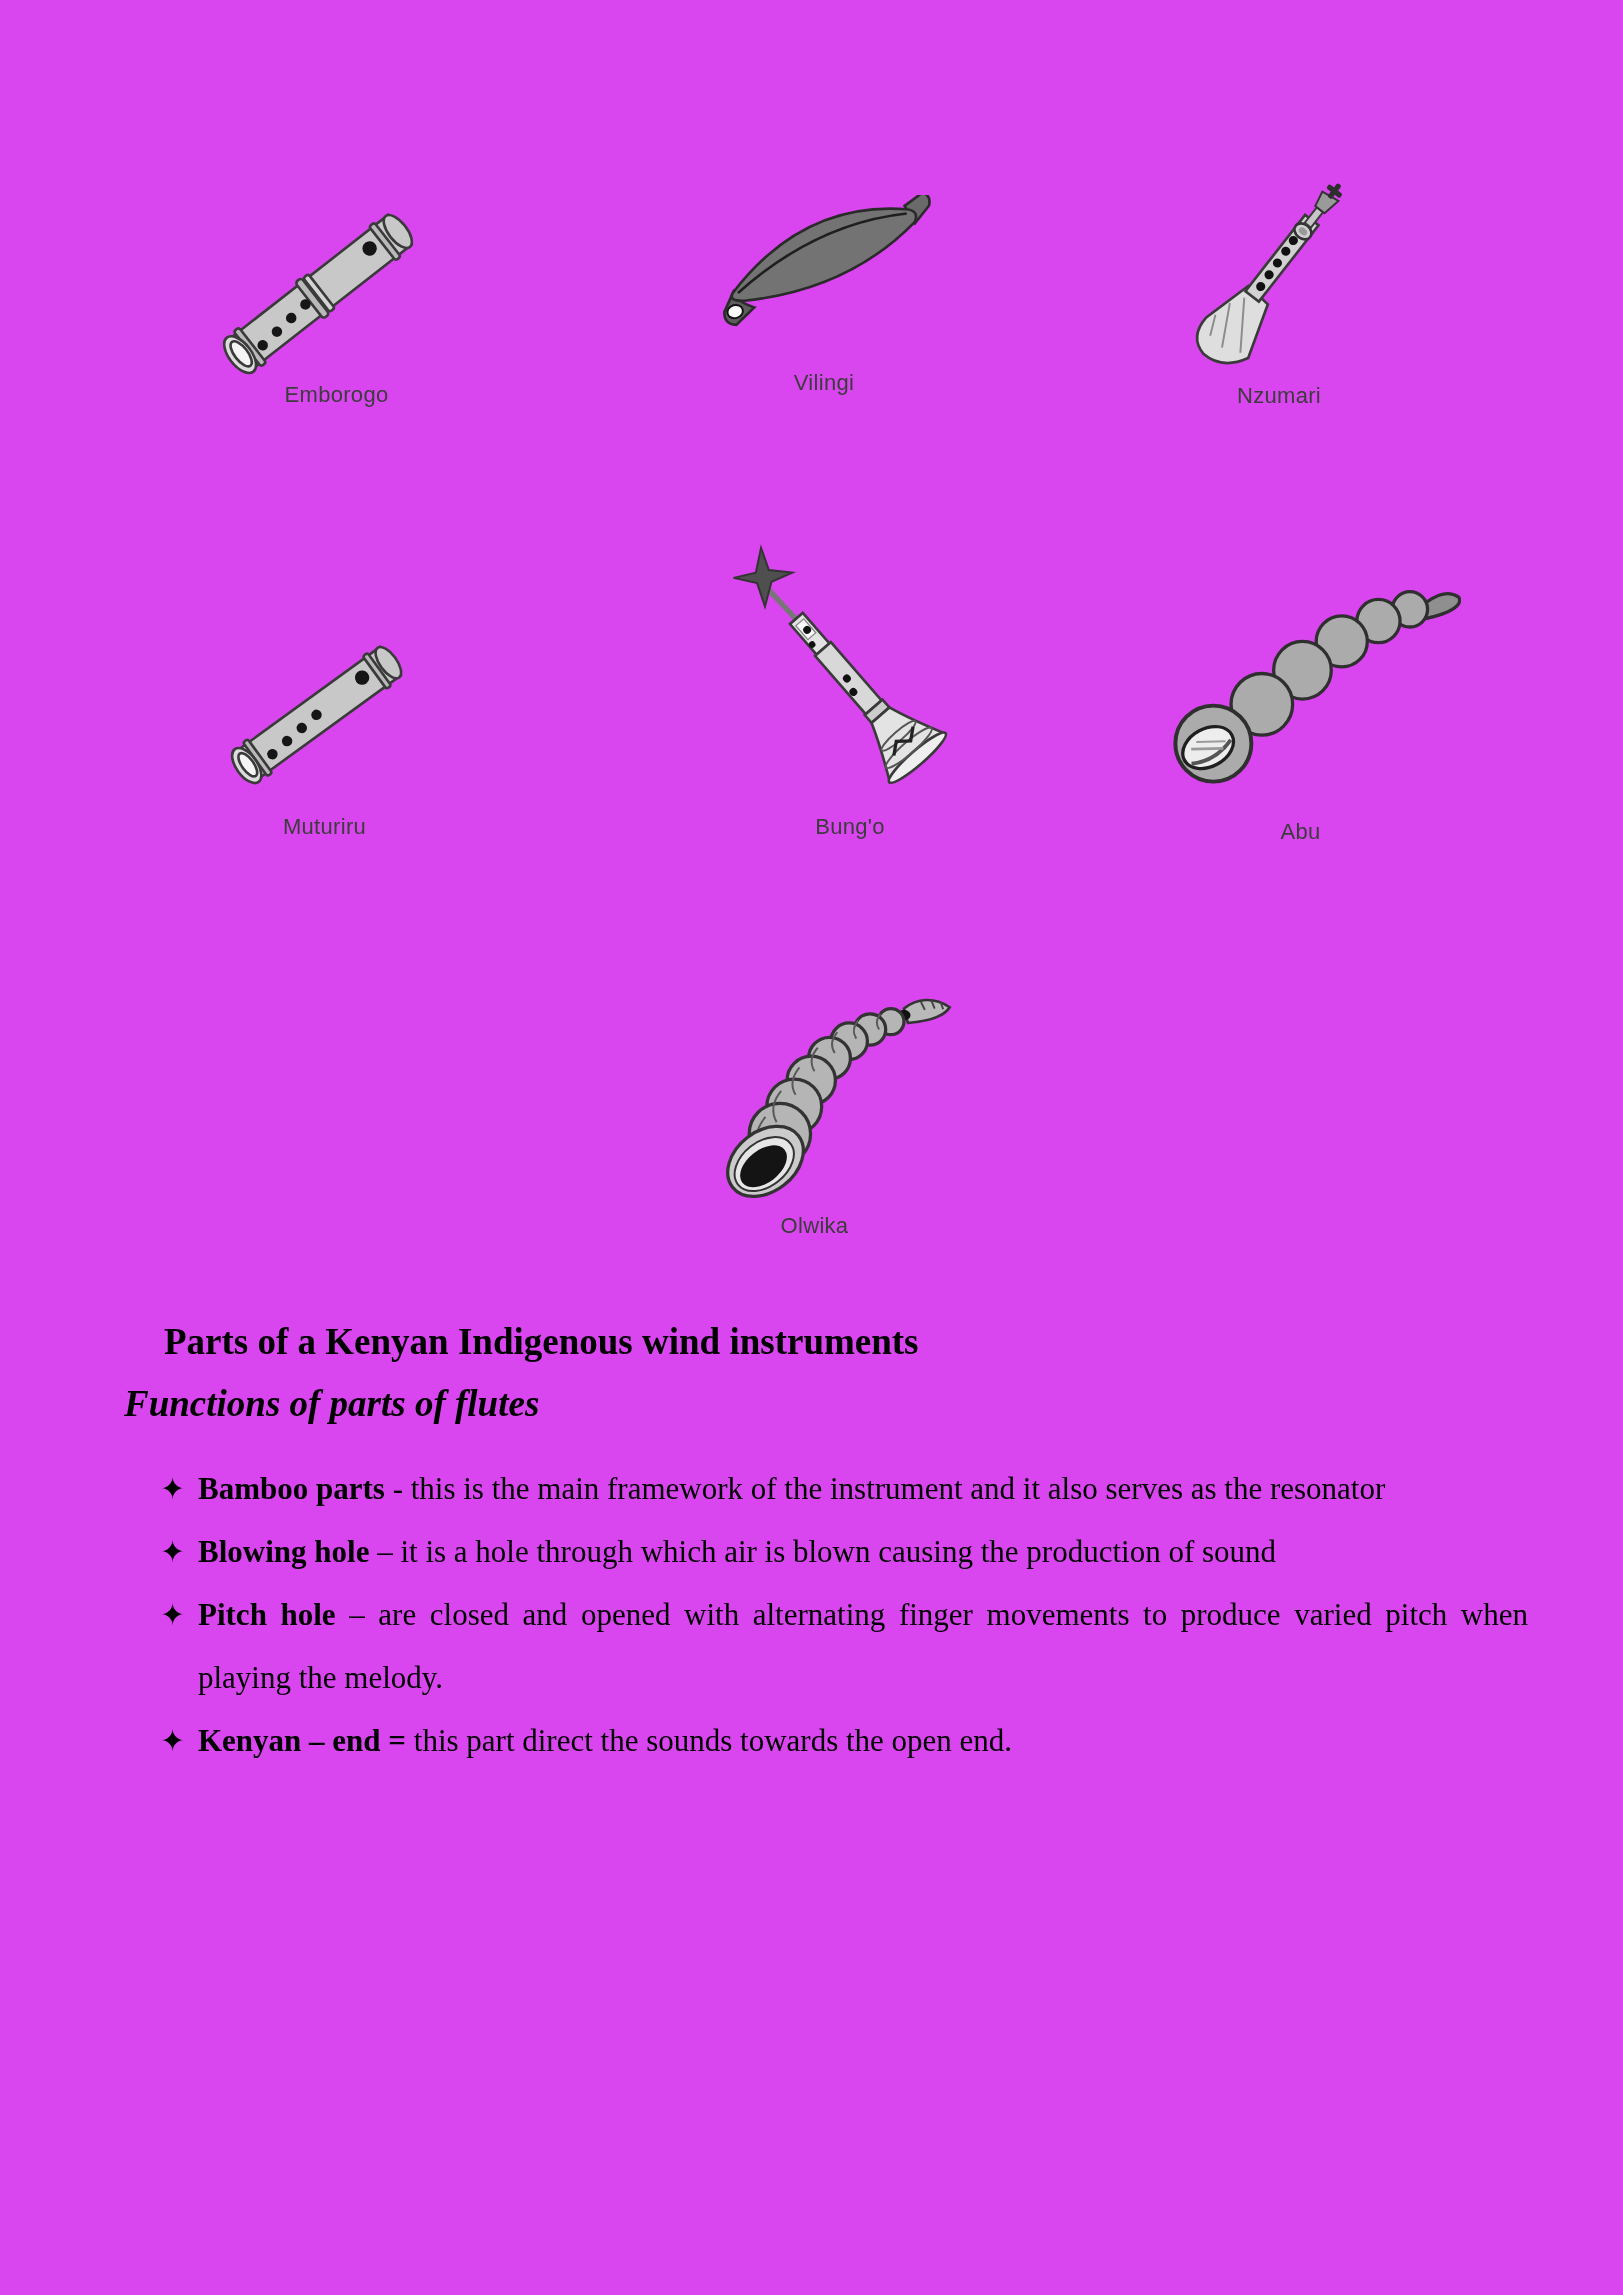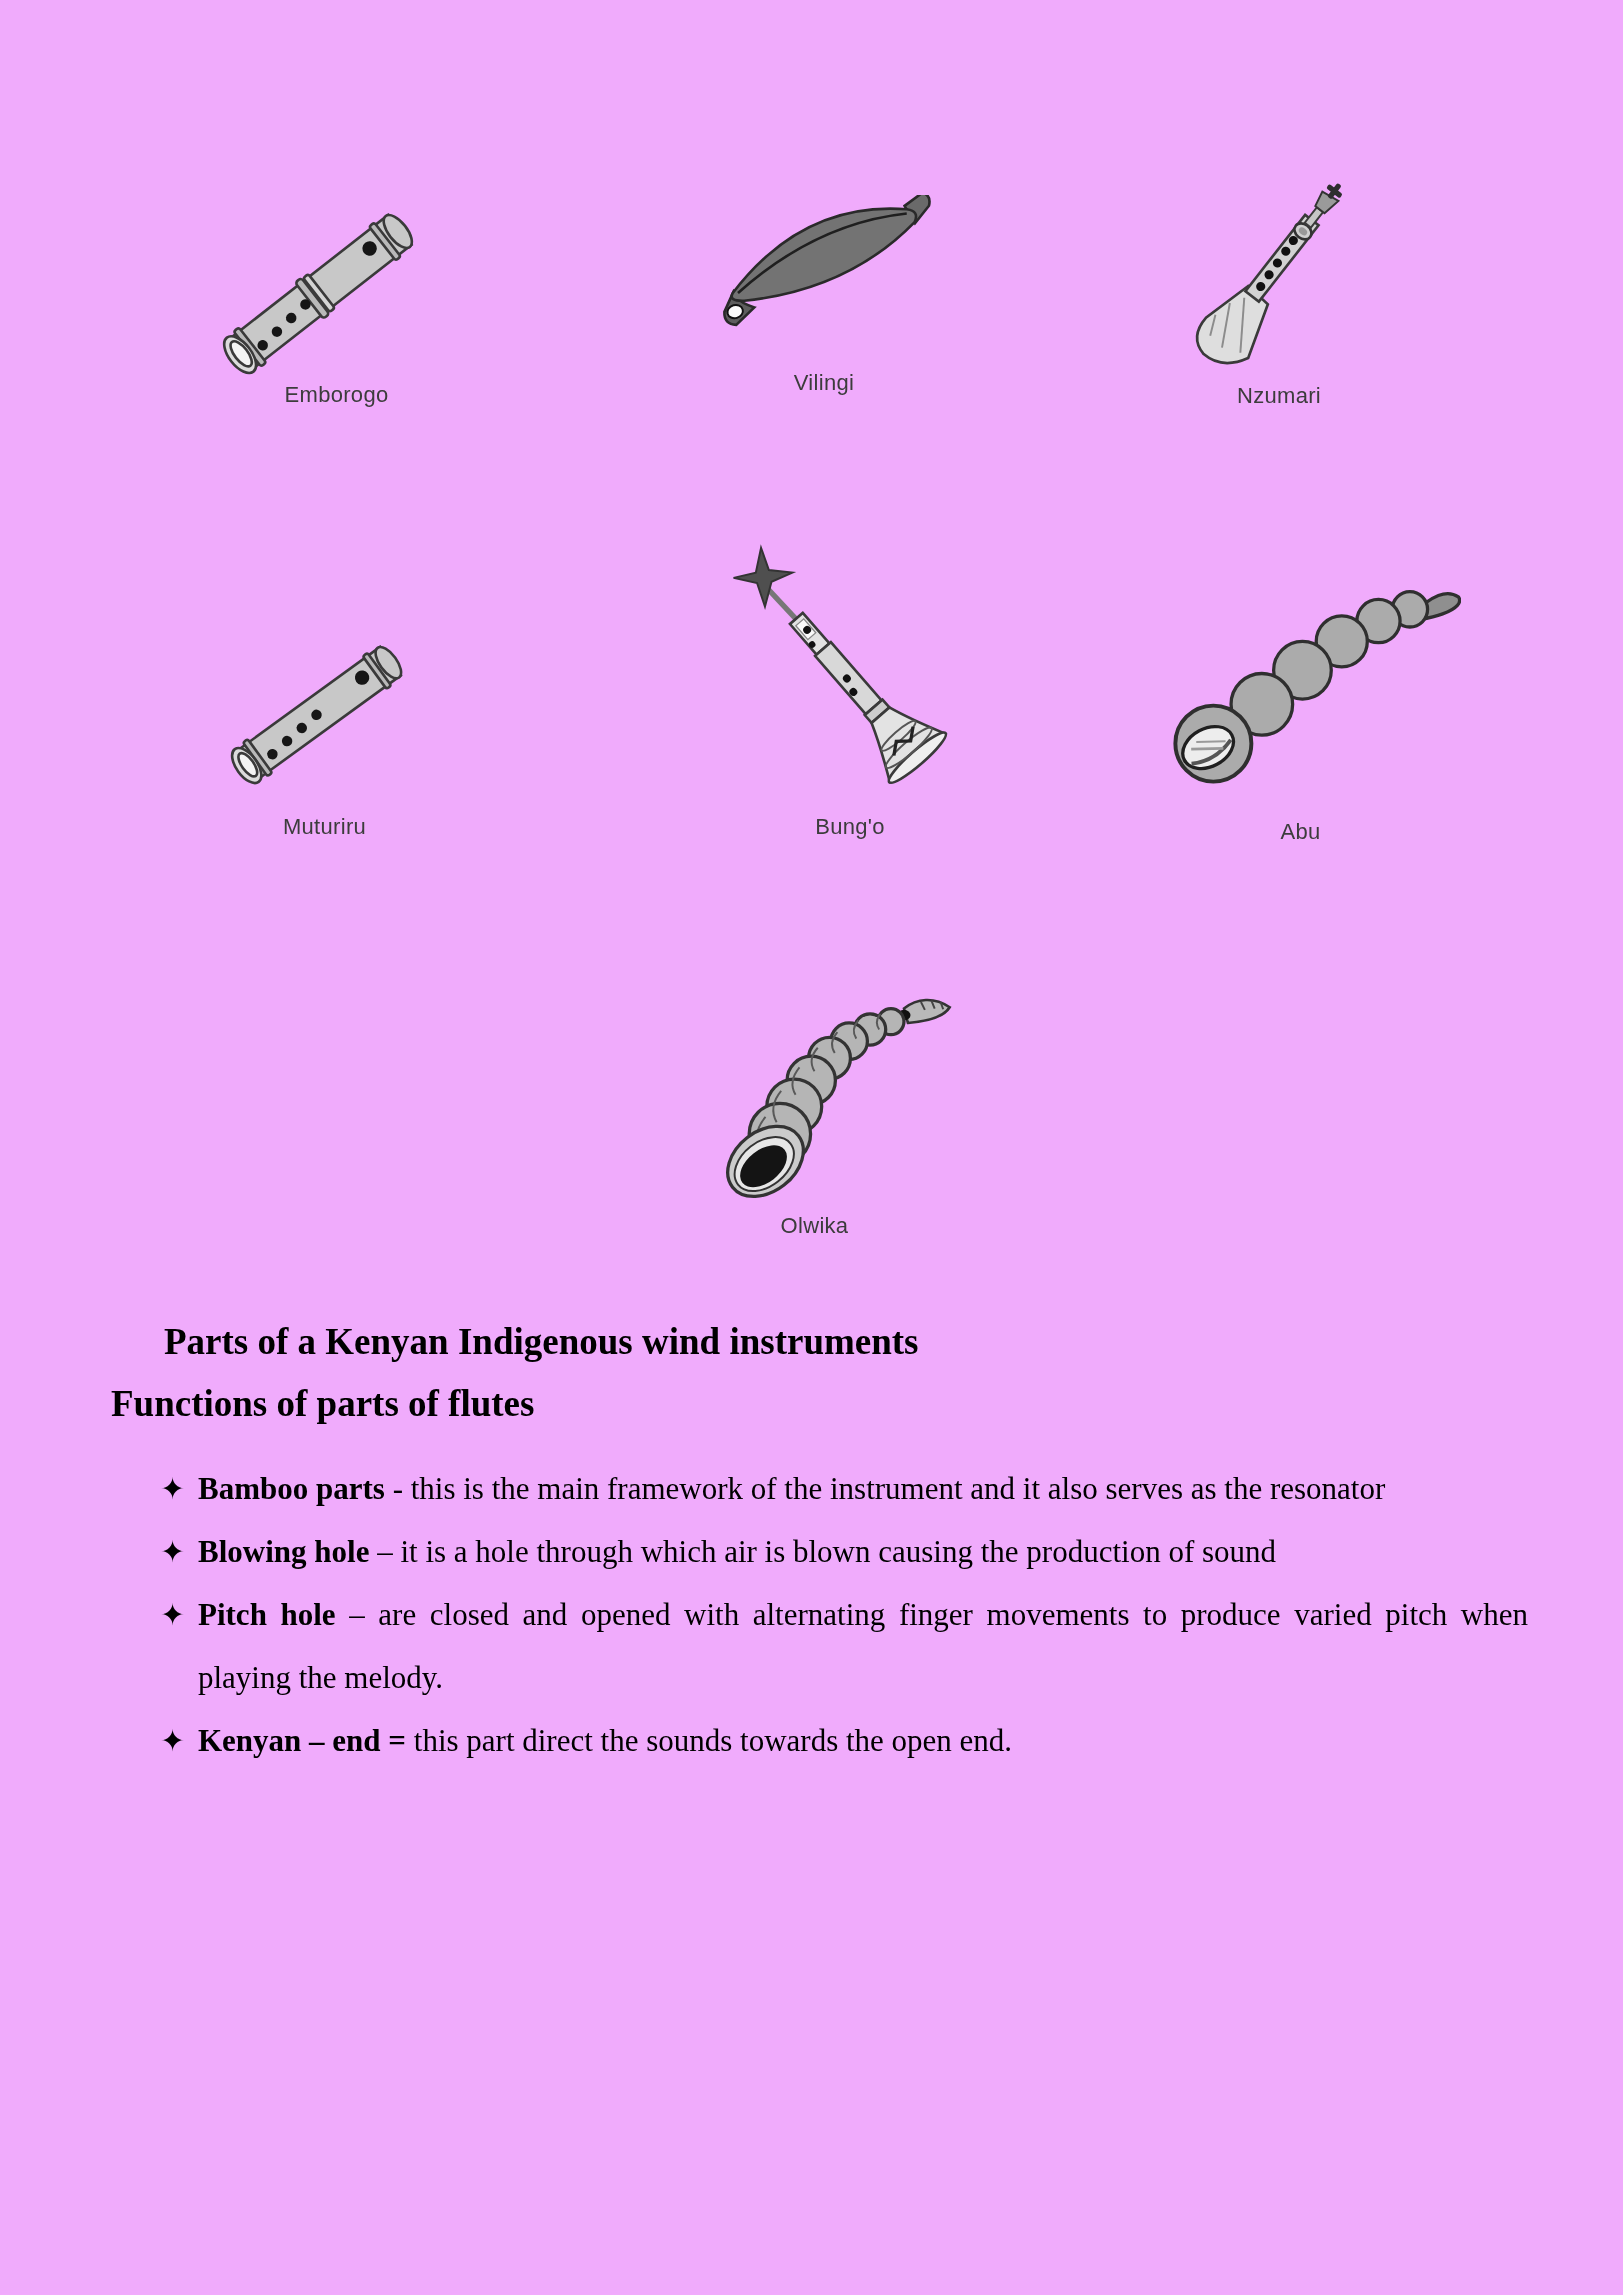--- a/index.html
+++ b/index.html
@@ -1,20 +1,20 @@
 <!DOCTYPE html>
 <html style="font-size:10.5px"><head>
 <meta charset="utf-8">
 <style>
   html, body { margin: 0; padding: 0; background: #e8e8e8; }
   .page {
     position: relative;
     width: 1623px;
     height: 2295px;
-    background: #f0abfc;
+    background: #d946ef;
     font-family: "Liberation Serif", serif;
     color: #000;
     overflow: hidden;
   }
   .fig { position: absolute; text-align: center; }
   .fig svg { display: block; margin: 0 auto; }
   .caption {
     font-family: "Liberation Sans", sans-serif;
     font-size: 22px;
     color: #3c3c3c;
@@ -22,23 +22,24 @@
   }
   .heading {
     position: absolute;
     left: 164px; top: 1320px;
     font-size: 37px;
     font-weight: bold;
     white-space: nowrap;
   }
   .subheading {
     position: absolute;
-    left: 111px; top: 1382px;
+    left: 124px; top: 1382px;
     font-size: 37px;
     font-weight: bold;
+    font-style: italic;
     white-space: nowrap;
   }
   .bullets {
     position: absolute;
     left: 160px; top: 1457px;
     width: 1368px;
     margin: 0; padding: 0;
     list-style: none;
   }
   .bullets li {

